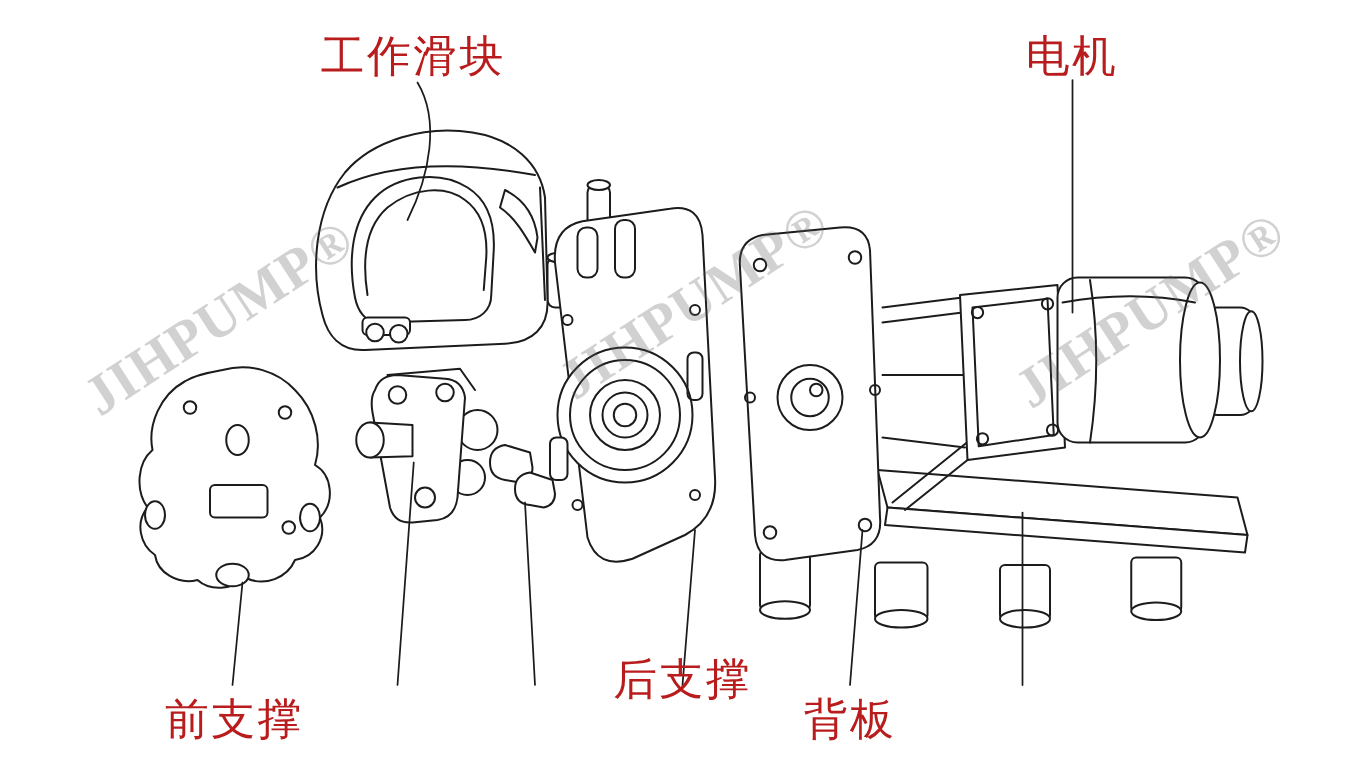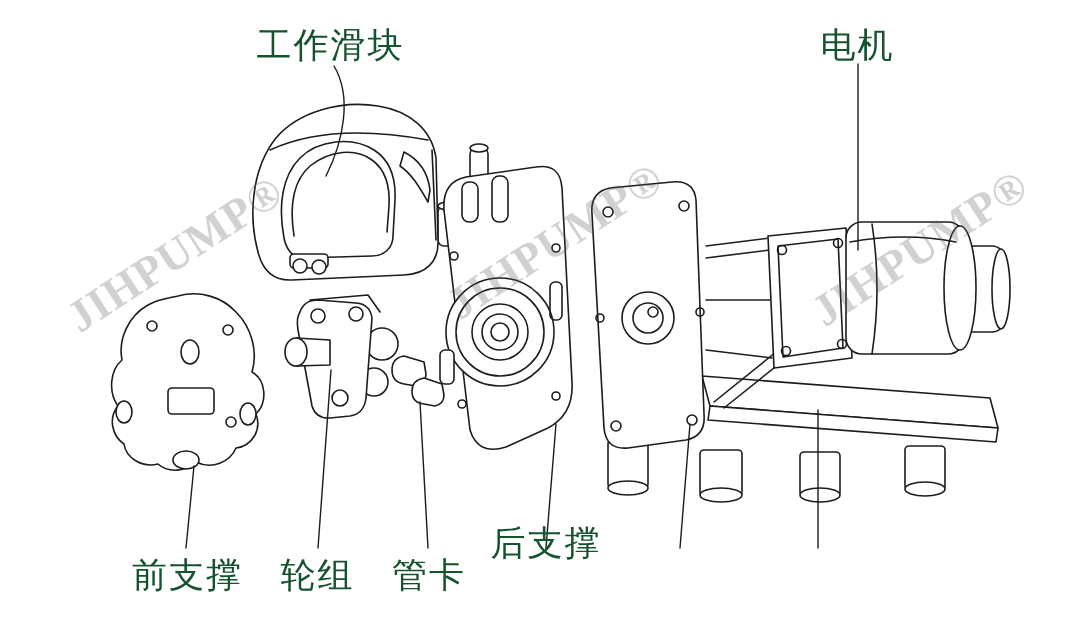--- a/index.html
+++ b/index.html
@@ -7,21 +7,21 @@
     position:relative;
     width:1080px;height:620px;
     background:#ffffff;
     overflow:hidden;
     font-family:"Liberation Serif","DejaVu Serif",serif;
   }
   .stage svg{position:absolute;left:0;top:0;}
   .part-label{
     position:absolute;
     font-size:35px;
-    color:#14532d;
+    color:#b91c1c;
     text-align:center;
     letter-spacing:2px;
     white-space:nowrap;
     font-family:"Liberation Serif","DejaVu Serif",serif;
   }
   .watermark{
     position:absolute;
     width:260px;
     text-align:center;
     font-size:45px;
@@ -170,17 +170,16 @@
   </svg>
 
   <div class="watermark" style="left:45px;top:228px;">JIHPUMP®</div>
   <div class="watermark" style="left:425px;top:215px;">JIHPUMP®</div>
   <div class="watermark" style="left:790px;top:222px;">JIHPUMP®</div>
 
   <div class="part-label" style="left:238px;top:22px;width:185px;">工作滑块</div>
   <div class="part-label" style="left:115px;top:552px;width:145px;">前支撑</div>
 
   <div class="part-label" style="left:800px;top:22px;width:115px;">电机</div>
-  <div class="part-label" style="left:270px;top:552px;width:95px;">轮组</div>
-  <div class="part-label" style="left:383px;top:552px;width:92px;">管卡</div>
   <div class="part-label" style="left:490px;top:520px;width:112px;">后支撑</div>
+  <div class="part-label" style="left:634px;top:552px;width:92px;">背板</div>
 
 </div>
 
 </body></html>

